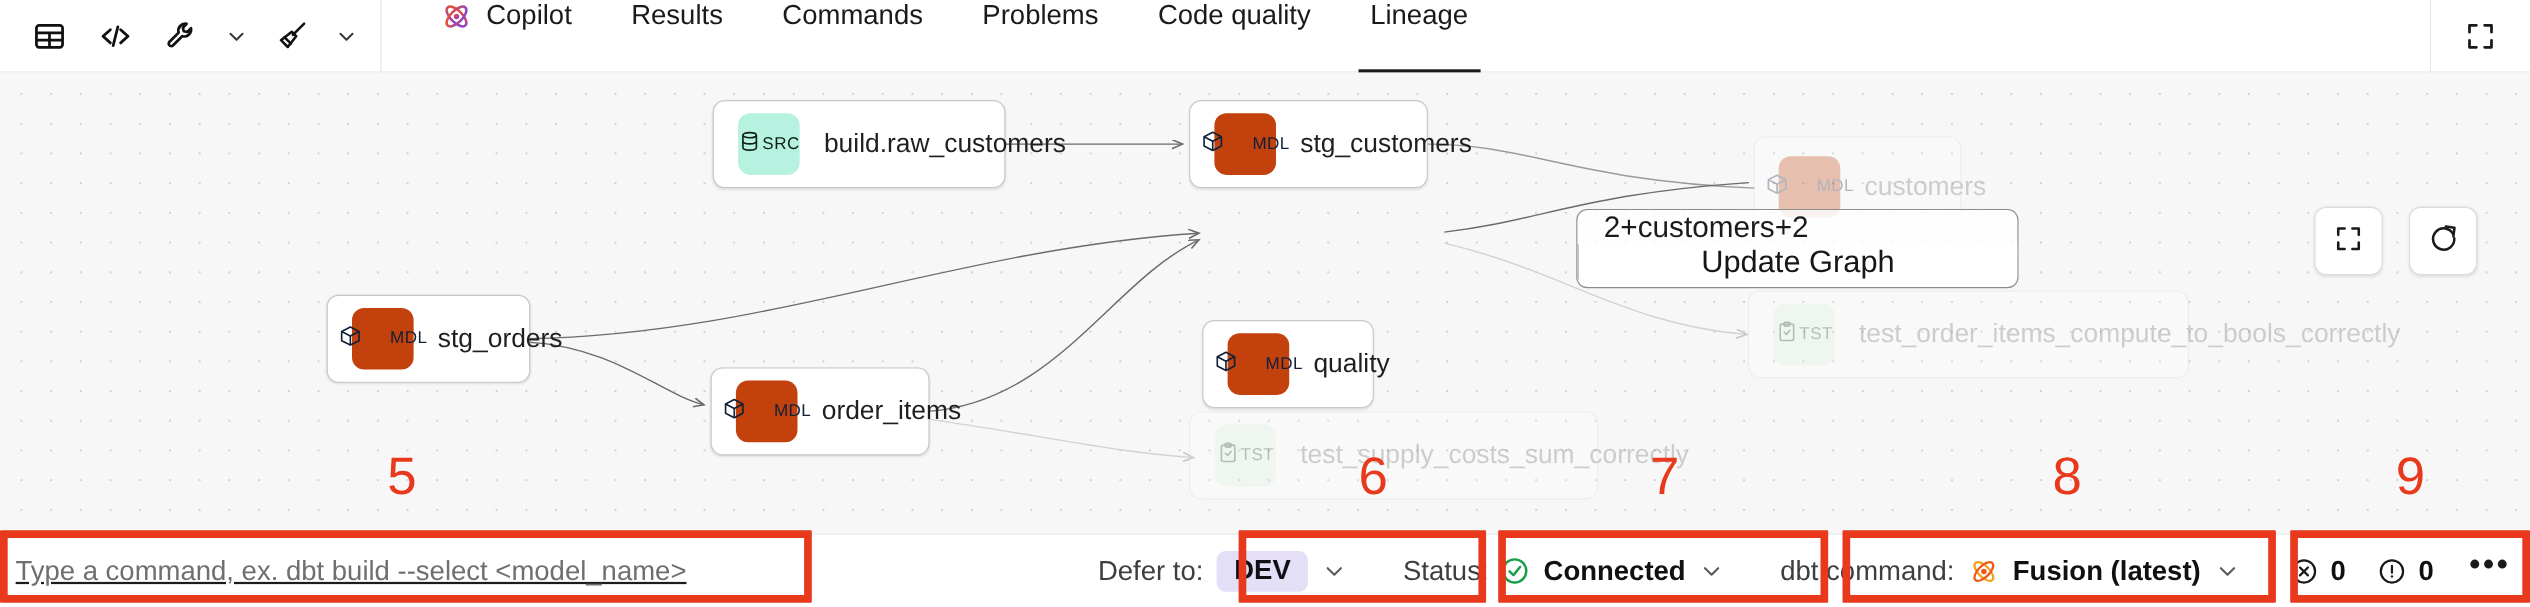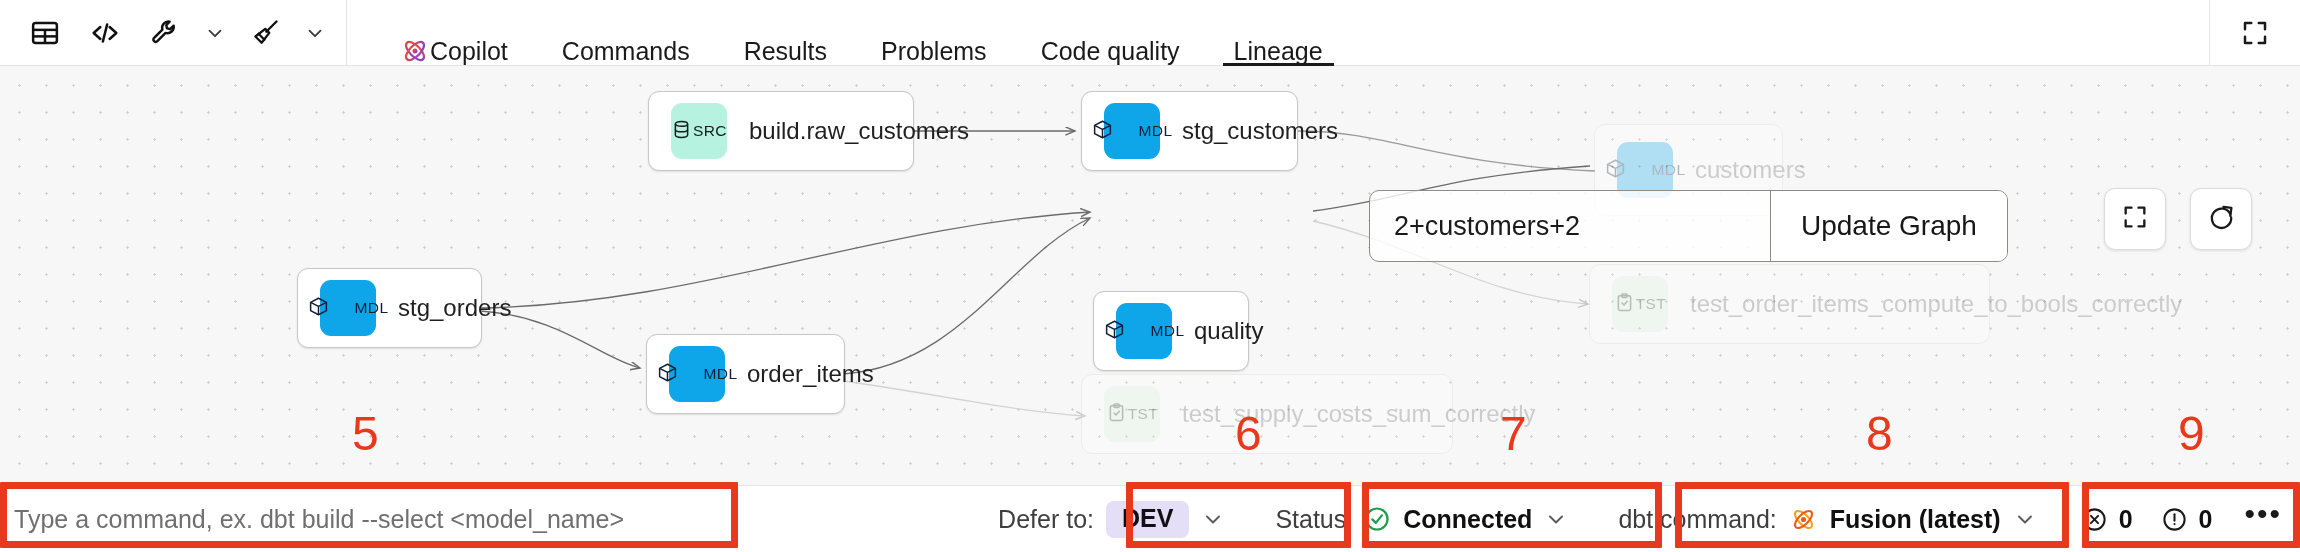--- a/index.html
+++ b/index.html
@@ -26,21 +26,21 @@
     width: 46px; height: 46px; display: flex;
     align-items: center; justify-content: center;
     border-radius: 7px; cursor: pointer;
   }
   .chev { width: 26px; height: 40px; display:flex; align-items:center; justify-content:center; cursor:pointer; }
   .vsep { width: 1px; height: 66px; background: #e4e4e4; }
 
   .tabs { display: flex; align-items: stretch; height: 66px; flex: 1; padding-left: 26px; }
   .tab {
     position: relative;
-    display: flex; align-items: flex-end; gap: 0;
+    display: flex; align-items: flex-start; gap: 12px;
     padding: 0 27px; height: 66px;
     font-size: 25px; color: #1a1a1a; cursor: pointer; white-space: nowrap;
   }
   .tab.active::after {
     content: ""; position: absolute; left: 16px; right: 16px; bottom: 0;
     height: 3px; background: #1a1a1a;
   }
   .topbar-right {
     display: flex; align-items: center; height: 66px;
     border-left: 1px solid #e4e4e4; padding: 0 22px;
@@ -69,41 +69,41 @@
     cursor: pointer;
   }
   .node-badge {
     width: 56px; height: 56px; border-radius: 11px;
     display: flex; flex-direction: row;
     align-items: center; justify-content: center;
     gap: 1px; flex: none;
   }
   .node-badge .bt { font-size: 15.5px; letter-spacing: .4px; line-height: 1; }
   .badge-src { background: #b7f2e0; color: #0f1f1a; }
-  .badge-mdl { background: #0ea5e9; color: #10203a; gap: 26px; }
+  .badge-mdl { background: #c2410c; color: #10203a; gap: 26px; }
   .badge-tst { background: #ddf3dd; color: #1d3a1d; }
   .node-label { font-size: 24px; color: #1f1f1f; line-height: 1.22; }
 
   .node.faded { opacity: .30; box-shadow: none; border-color: #d6d4d2; background: rgba(255,255,255,.55); }
   .node.faded .node-label { color: #6a6a6a; }
 
   .gctrl {
     position: absolute; width: 62px; height: 62px;
     background: #ffffff; border: 1px solid #dedcda; border-radius: 11px;
     display: flex; align-items: center; justify-content: center;
     box-shadow: 0 1px 3px rgba(0,0,0,.10); cursor: pointer;
   }
 
   
   .graphbar {
-    position: absolute; left: 1369px; top: 124px;
+    position: absolute; left: 1433px; top: 124px;
     height: 72px; display: flex; align-items: stretch;
     background: rgba(255,255,255,.80);
     border: 1px solid #8e8a86; border-radius: 10px;
-    overflow: hidden; z-index: 6;
+    overflow: hidden; z-index: 6; flex-direction: column;
   }
   .graph-input {
     display: flex; align-items: center;
     width: 400px; padding: 0 24px;
     font-size: 27px; color: #1a1a1a;
     background: transparent; border: none; outline: none;
     font-family: "Liberation Sans", sans-serif;
   }
   .graph-update {
     display: flex; align-items: center; justify-content: center;
@@ -116,20 +116,21 @@
   .statusbar {
     position: absolute; left: 0; top: 485px; width: 2300px; height: 67px;
     background: #ffffff; border-top: 1px solid #e4e4e4;
     display: flex; align-items: center;
   }
   .cmd-input {
     flex: none; width: 712px; margin-left: 14px; height: 47px;
     border: none; outline: none; background: transparent;
     font-size: 25px; color: #1c1c1c;
     font-family: "Liberation Sans", sans-serif;
+    text-decoration: underline;
   }
   .cmd-input::placeholder { color: #6f6f6f; opacity: 1; }
   .sb-spacer { flex: 1; }
   .sb-item {
     display: flex; align-items: center; gap: 12px;
     height: 50px; padding: 0 16px; white-space: nowrap; cursor: pointer;
   }
   .sb-lbl { font-size: 25px; color: #3e3e3e; }
   .sb-val { font-size: 25px; color: #101010; font-weight: bold; }
   .pill-dev {
@@ -214,24 +215,24 @@
             </linearGradient>
               </defs>
             <ellipse cx="12" cy="12" rx="9.2" ry="4.3" stroke="url(#cpg)" transform="rotate(45 12 12)"></ellipse>
             <ellipse cx="12" cy="12" rx="9.2" ry="4.3" stroke="url(#cpg)" transform="rotate(-45 12 12)"></ellipse>
             <circle cx="12" cy="12" r="2" fill="url(#cpg)" stroke="none"></circle>
           </svg>
         </span>
         <span>Copilot</span>
       </div>
       <div class="tab">
+        <span>Results</span>
+      </div>
+      <div class="tab">
         <span>Commands</span>
-      </div>
-      <div class="tab">
-        <span>Results</span>
       </div>
       <div class="tab">
         <span>Problems</span>
       </div>
       <div class="tab">
         <span>Code quality</span>
       </div>
       <div class="tab active">
         <span>Lineage</span>
       </div>

